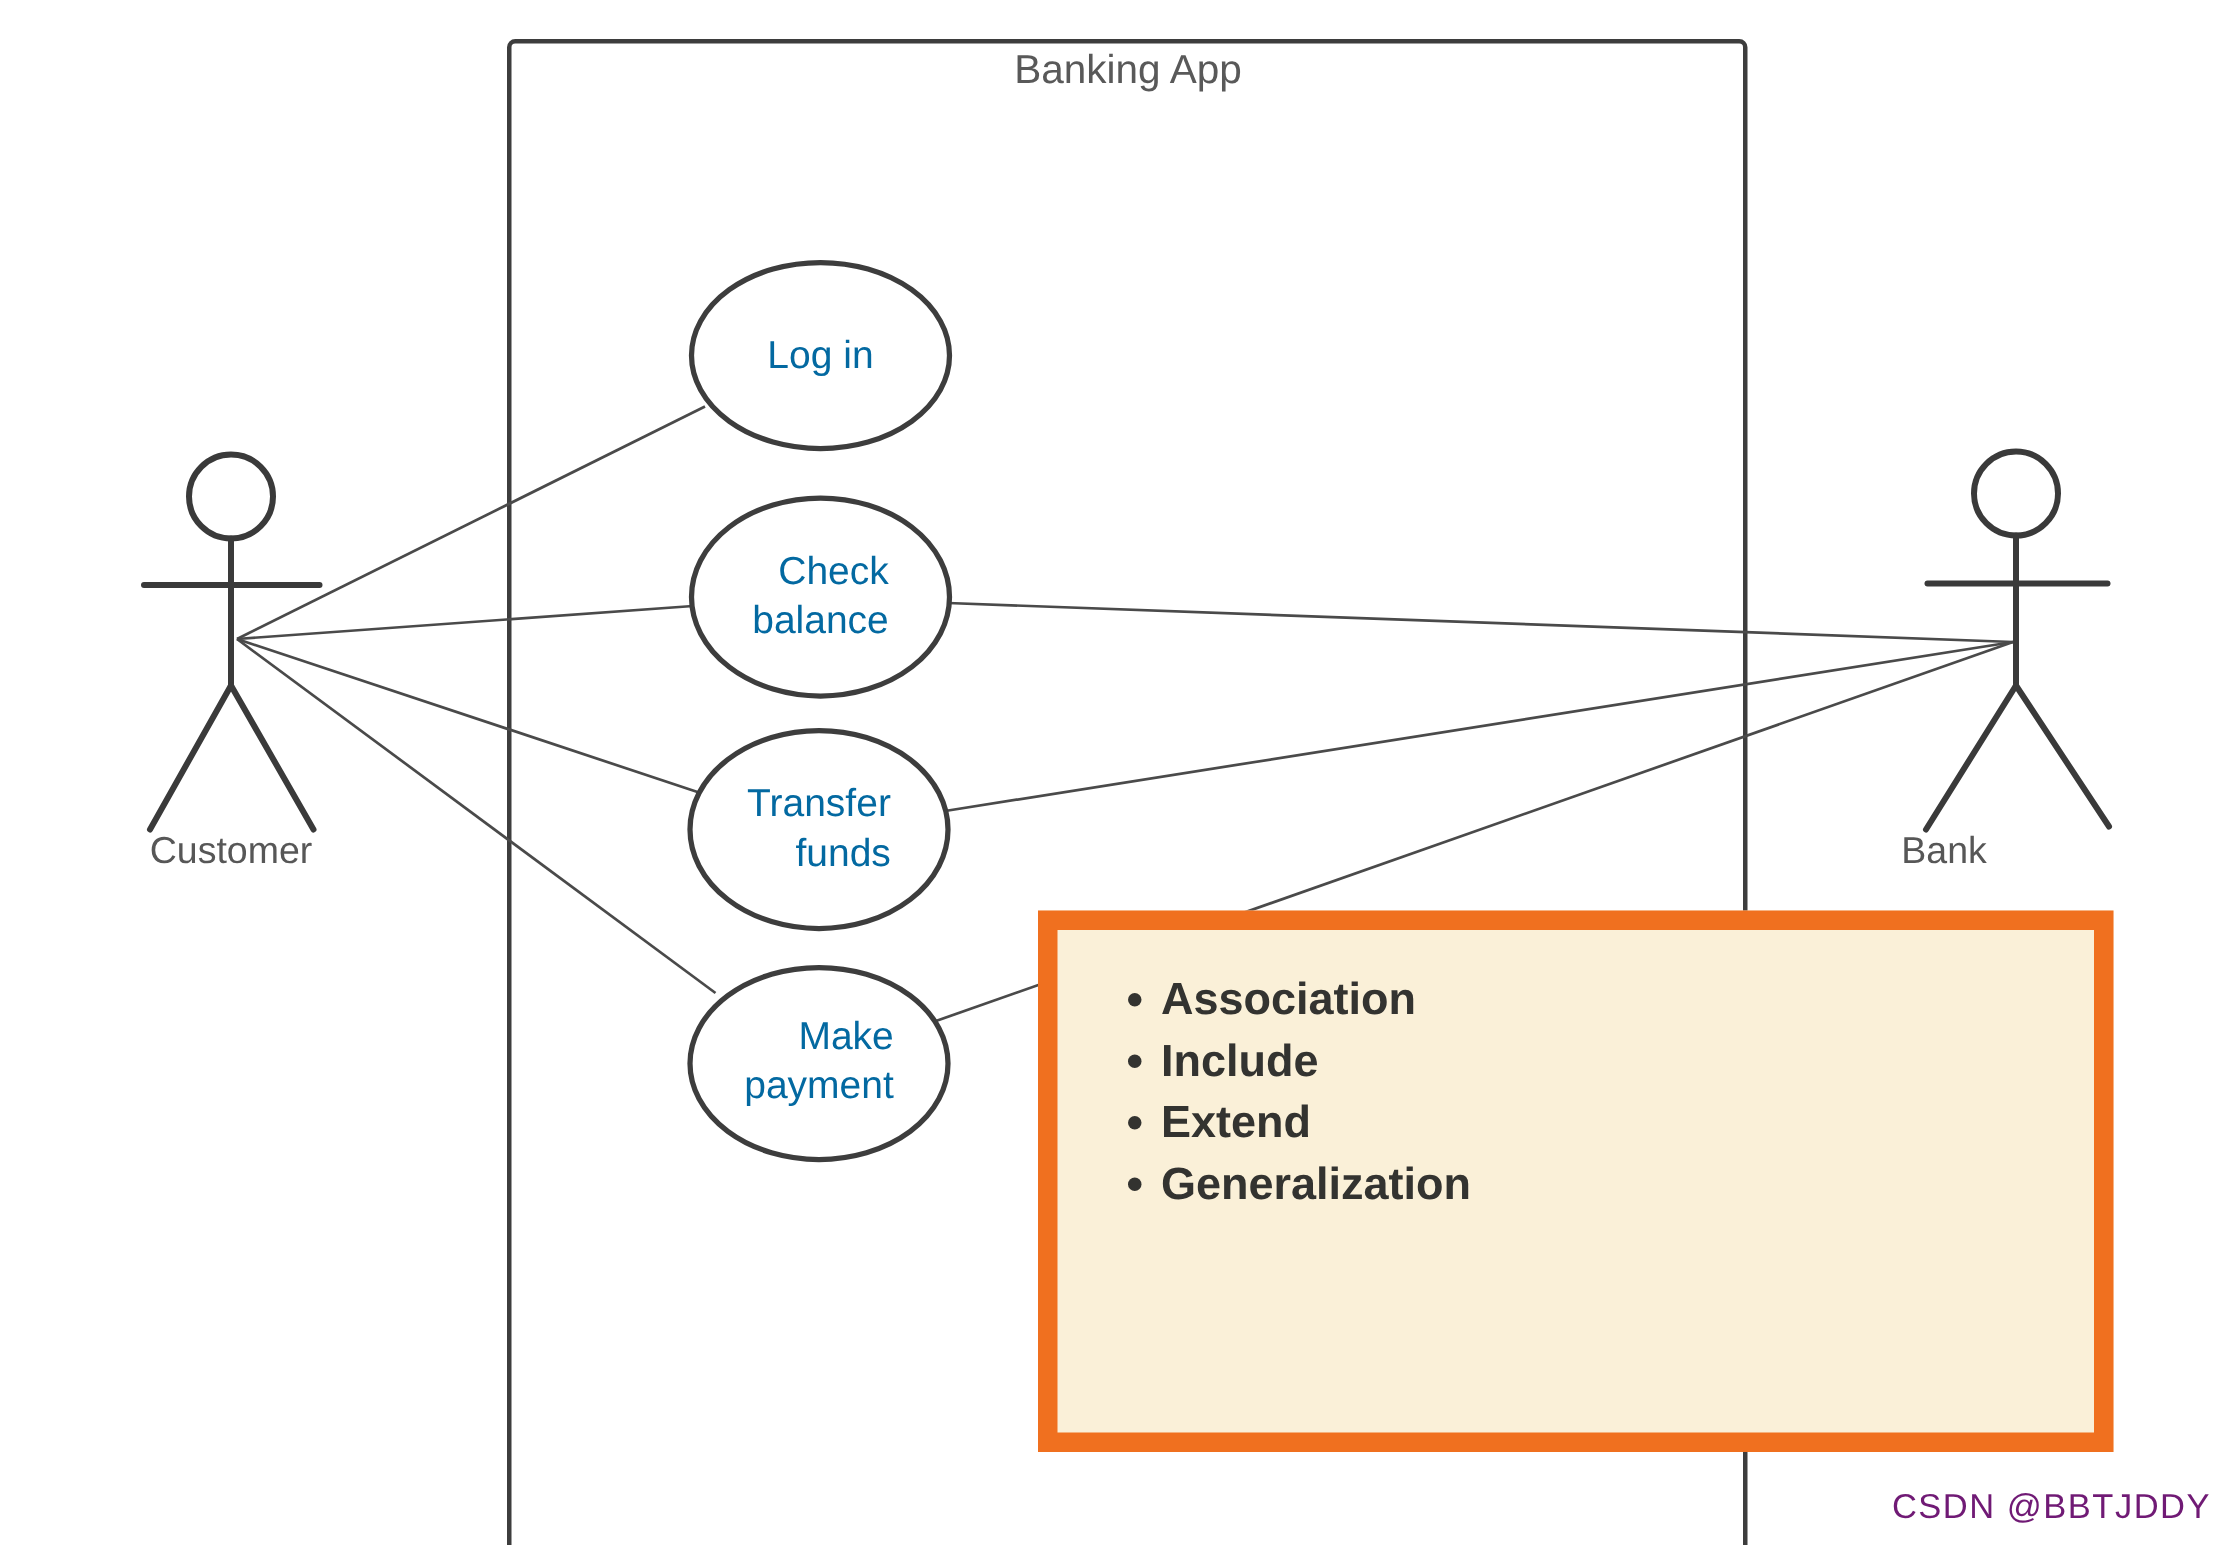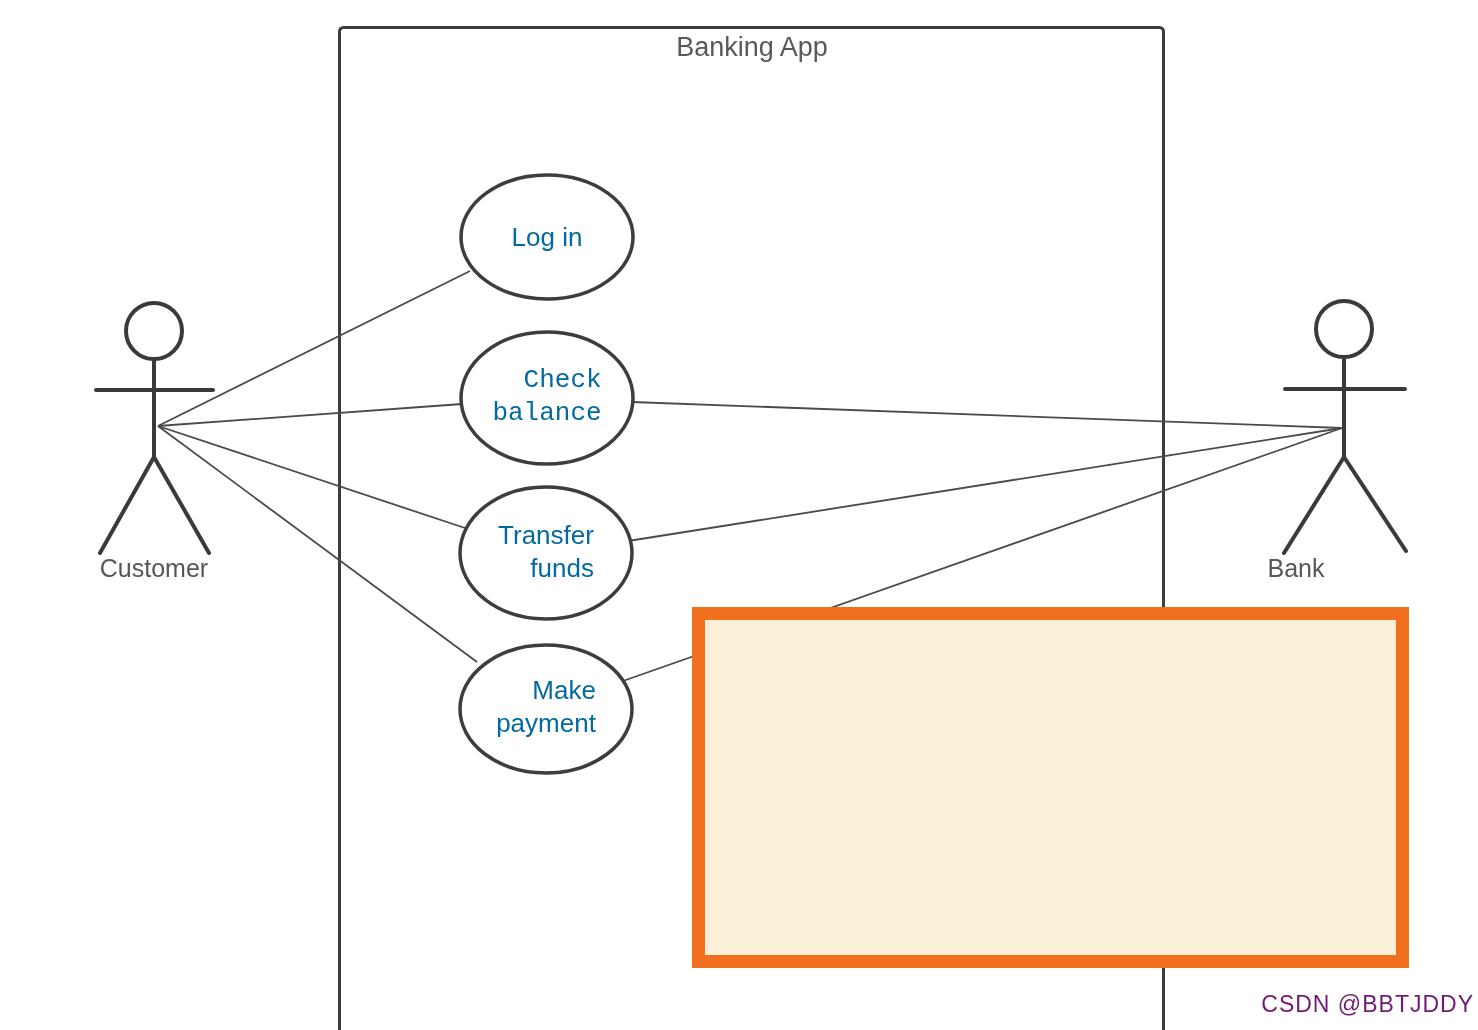--- a/index.html
+++ b/index.html
@@ -86,28 +86,46 @@
       <line x1="1332" y1="357" x2="1332" y2="457"></line>
       <line x1="1273" y1="389" x2="1393" y2="389"></line>
       <line x1="1332" y1="457" x2="1272" y2="553"></line>
       <line x1="1332" y1="457" x2="1394" y2="551"></line>
     </g>
   </svg>
 
   <div class="system-title">Banking App</div>
 
   <div class="overlay-label" style="left:535px;top:237px;">Log in</div>
-  <div class="overlay-label" style="left:535px;top:397px;font-family:Liberation Mono, monospace;">Check
+  <div class="overlay-label" style="left:535px;top:397px;">Check
 balance</div>
   <div class="overlay-label" style="left:534px;top:552px;">Transfer
 funds</div>
   <div class="overlay-label" style="left:534px;top:707px;">Make
 payment</div>
 
   <div class="actor-label" style="left:142px;top:568px;">Customer</div>
   <div class="actor-label" style="left:1284px;top:568px;">Bank</div>
 
   <div class="rel-box">
+    <ul class="rel-list">
+      <li>
+        <span class="dot"></span>
+        <span>Association</span>
+      </li>
+      <li>
+        <span class="dot"></span>
+        <span>Include</span>
+      </li>
+      <li>
+        <span class="dot"></span>
+        <span>Extend</span>
+      </li>
+      <li>
+        <span class="dot"></span>
+        <span>Generalization</span>
+      </li>
+    </ul>
   </div>
 
   <div class="watermark">CSDN @BBTJDDY</div>
 
 </div>
 
 </body></html>

